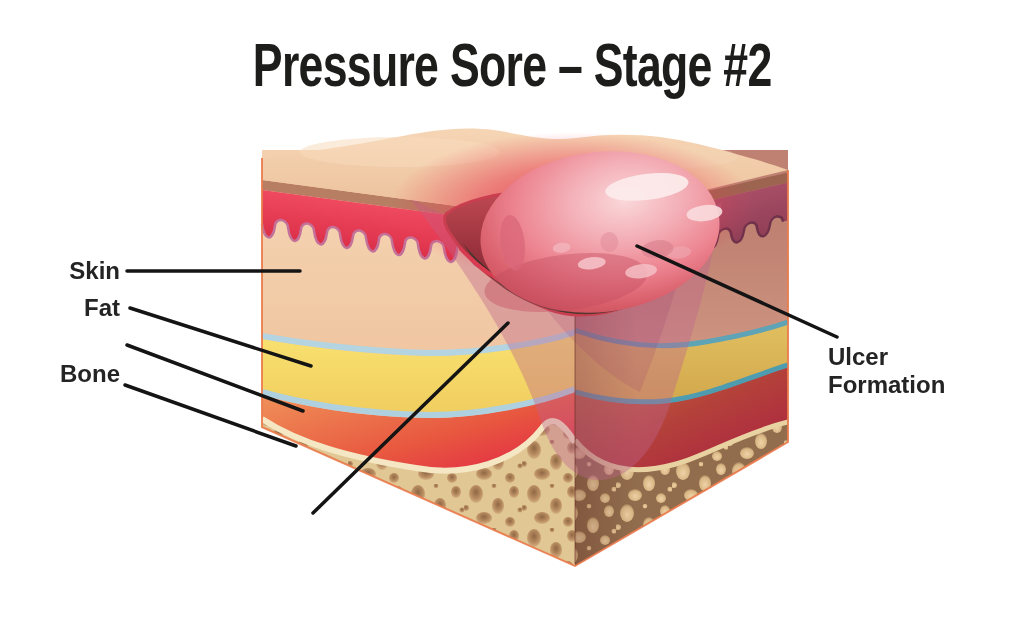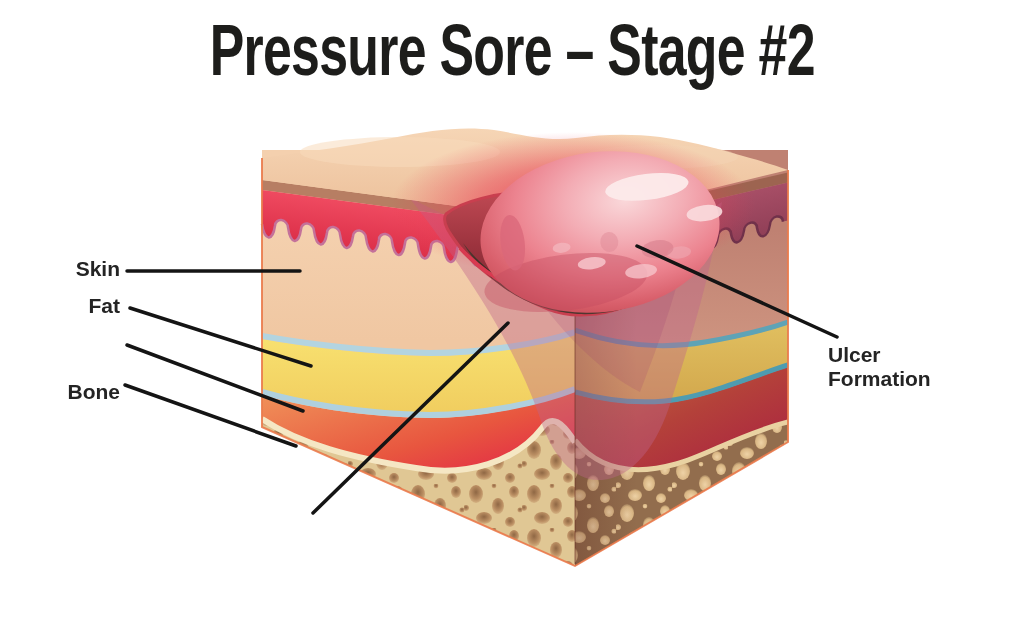--- a/index.html
+++ b/index.html
@@ -1,27 +1,27 @@
 <!DOCTYPE html>
 <html><head>
 <meta charset="utf-8">
 <style>
   html,body{margin:0;padding:0;background:#fff;}
   #stage{position:relative;width:1024px;height:617px;background:#ffffff;overflow:hidden;
          font-family:"Liberation Sans",sans-serif;}
   #stage svg{position:absolute;left:0;top:0;}
-  .title{position:absolute;top:14px;left:0;width:1024px;text-align:center;
-         font-weight:700;font-size:72px;line-height:1;color:#1d1d1b;white-space:nowrap;}
+  .title{position:absolute;top:34px;left:0;width:1024px;text-align:center;
+         font-weight:700;font-size:62px;line-height:1;color:#1d1d1b;white-space:nowrap;}
   .title span{display:inline-block;transform:scaleX(.72);transform-origin:center;letter-spacing:-1px;}
-  .lbl{position:absolute;font-weight:700;font-size:21px;line-height:1.15;color:#242424;}
+  .lbl{position:absolute;font-weight:700;font-size:24px;line-height:1.15;color:#242424;}
   .lbl.r{text-align:right;width:100px;left:20px;}
   #lbl-skin{top:257px;}
   #lbl-fat{top:294px;text-align:right;}
   #lbl-muscle{top:331px;}
-  #lbl-bone{top:380px;}
+  #lbl-bone{top:360px;}
   #lbl-damaged{left:133px;top:512px;width:240px;}
   #lbl-ulcer{left:828px;top:343px;width:180px;white-space:pre-line;}
 </style>
 </head>
 <body>
 
 <div id="stage">
 
   <svg width="1024" height="617" viewBox="0 0 1024 617">
     <defs>

